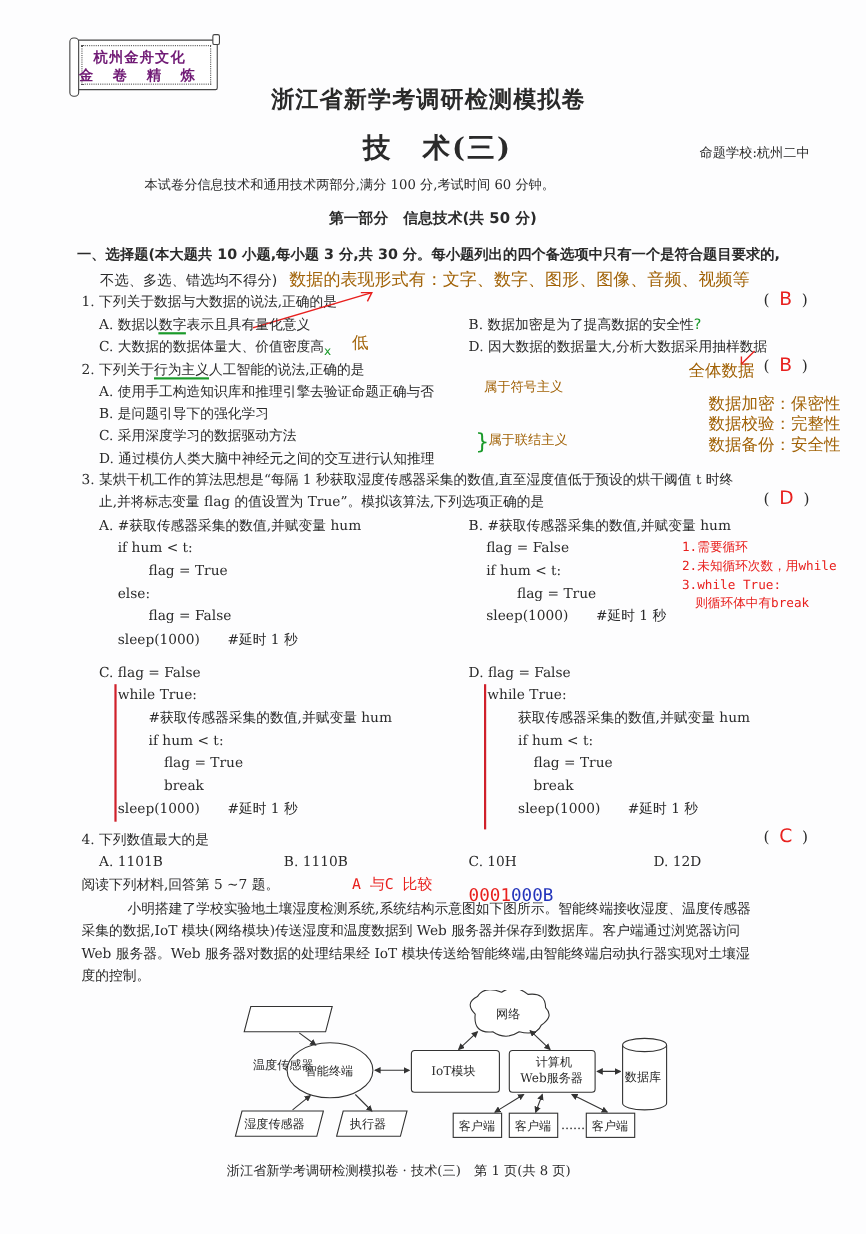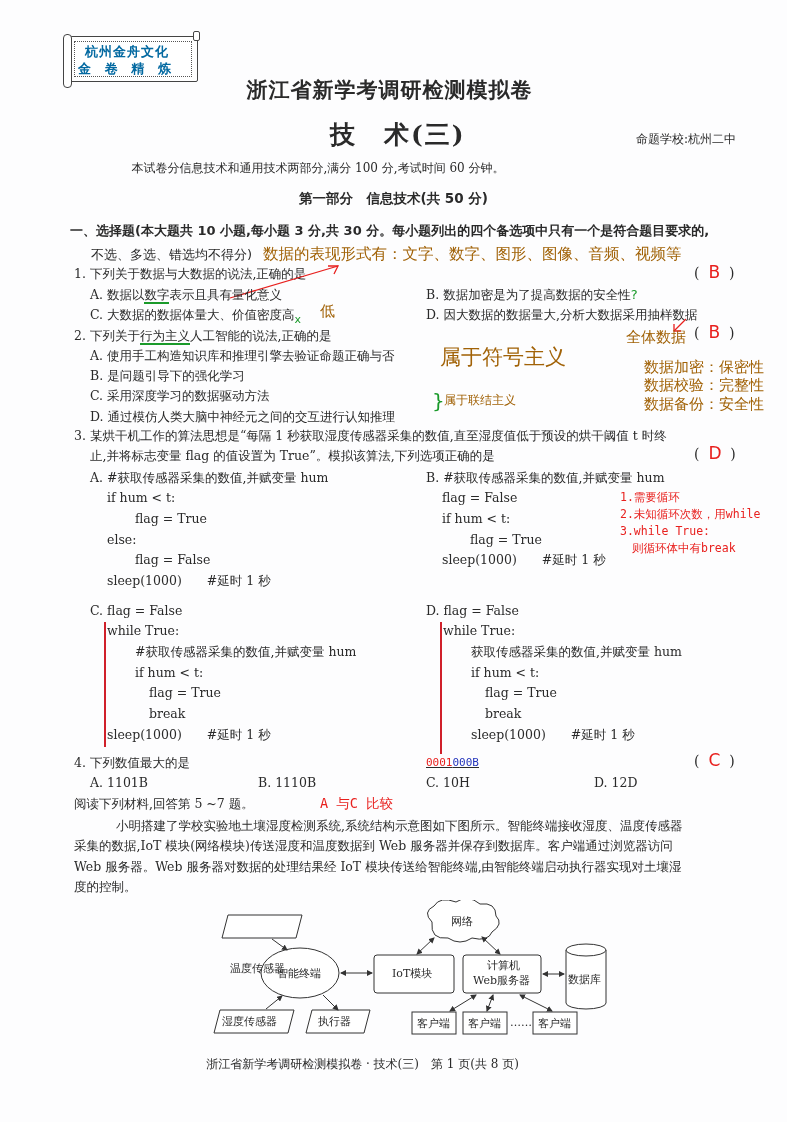--- a/index.html
+++ b/index.html
@@ -11,21 +11,21 @@
   .red { color:#e8201e; }
   .red-ann { color:#a16207; font-family:"DejaVu Sans","Liberation Sans",sans-serif; font-size:14.5px; }
   .green { color:#1a9a2a; }
   .blue { color:#2233bb; }
 
   
   .logo { left:68px; top:36px; width:128px; height:44px; border:1px solid #444; border-radius:2px; background:#fff; }
   .logo-inner { position:absolute; left:5px; top:4px; right:5px; bottom:4px; border:1px dotted #555; }
   .logo-roll-l { position:absolute; left:-6px; top:-3px; width:7px; height:52px; border:1px solid #444; border-radius:4px; background:#fff; }
   .logo-roll-r { position:absolute; right:-3px; top:-6px; width:5px; height:8px; border:1px solid #444; border-radius:2px; background:#fff; }
-  .logo-line { position:absolute; left:0; right:12px; text-align:center; font-size:13px; font-weight:bold; color:#0369a1; letter-spacing:1px; font-family:Liberation Sans, sans-serif; }
+  .logo-line { position:absolute; left:0; right:12px; text-align:center; font-size:13px; font-weight:bold; color:#701a75; letter-spacing:1px; font-family:Liberation Mono, monospace; }
 
   .title { left:0; width:779px; text-align:center; top:76px; font-size:21px; font-weight:bold; font-family:"DejaVu Sans","Liberation Sans",sans-serif; letter-spacing:1px; }
   .subtitle { left:330px; top:118px; font-size:25px; font-weight:bold; letter-spacing:2px; }
   .school { left:620px; top:131px; font-size:12px;margin-left:16px; }
   .intro { left:0; width:636px; text-align:center; top:160px; font-size:12px; }
   .part { left:0; width:787px; text-align:center; top:190px; font-size:13.5px; font-weight:bold; font-family:"DejaVu Sans","Liberation Sans",sans-serif; }
 
   .sec { left:70px; top:222px; font-size:13px; font-weight:bold; font-family:"DejaVu Sans","Liberation Sans",sans-serif; }
   .sec2 { left:91px; top:246px; font-size:13px; font-weight:normal; font-family:"DejaVu Sans","Liberation Sans",sans-serif; }
 
@@ -74,21 +74,21 @@
 <div class="abs q" style="left:426px;top:307px;">D. 因大数据的数据量大,分析大数据采用抽样数据</div>
 
 <div class="abs q" style="left:74px;top:328px;"><span>2. 下列关于</span><span class="u-green">行为主义</span><span>人工智能的说法,正确的是</span></div>
 <svg class="abs" style="left:670px;top:318px;" width="20" height="16">
   <line x1="16" y1="1" x2="4" y2="13" stroke="#e8201e" stroke-width="1.3"></line>
   <polyline points="4,6 4,13 11,13" fill="none" stroke="#e8201e" stroke-width="1.3"></polyline>
 </svg>
 <div class="abs red-ann" style="left:626px;top:328px;font-size:15px;">全体数据</div>
 <div class="abs paren" style="left:694px;top:322px;">(&nbsp;&nbsp;<span class="ans">B</span>&nbsp;&nbsp;)</div>
 <div class="abs q" style="left:90px;top:348px;">A. 使用手工构造知识库和推理引擎去验证命题正确与否</div>
-<div class="abs red-ann" style="left:440px;top:343px;font-size:21px;">属于符号主义</div>
+<div class="abs red-ann" style="left:440px;top:343px;font-size:12px;">属于符号主义</div>
 <div class="abs q" style="left:90px;top:368px;">B. 是问题引导下的强化学习</div>
 <div class="abs q" style="left:90px;top:388px;">C. 采用深度学习的数据驱动方法</div>
 <div class="abs q" style="left:90px;top:409px;">D. 通过模仿人类大脑中神经元之间的交互进行认知推理</div>
 <div class="abs green" style="left:432px;top:389px;font-size:20px;font-family:'DejaVu Sans',sans-serif;">}</div>
 <div class="abs red-ann" style="left:444px;top:392px;font-size:12px;">属于联结主义</div>
 <div class="abs red-ann" style="left:644px;top:358px;font-size:15px;">数据加密：保密性</div>
 <div class="abs red-ann" style="left:644px;top:376px;font-size:15px;">数据校验：完整性</div>
 <div class="abs red-ann" style="left:644px;top:395px;font-size:15px;">数据备份：安全性</div>
 
 <div class="abs q" style="left:74px;top:428px;">3. 某烘干机工作的算法思想是“每隔 1 秒获取湿度传感器采集的数值,直至湿度值低于预设的烘干阈值 t 时终</div>
@@ -140,21 +140,21 @@
 
 <div class="abs q" style="left:74px;top:755px;">4. 下列数值最大的是</div>
 <div class="abs paren" style="left:694px;top:750px;">(&nbsp;&nbsp;<span class="ans">C</span>&nbsp;&nbsp;)</div>
 <div class="abs q" style="left:90px;top:775px;">A. 1101B</div>
 <div class="abs q" style="left:258px;top:775px;">B. 1110B</div>
 <div class="abs q" style="left:426px;top:775px;">C. 10H</div>
 <div class="abs q" style="left:594px;top:775px;">D. 12D</div>
 
 <div class="abs q" style="left:74px;top:796px;">阅读下列材料,回答第 5 ~7 题。</div>
 <div class="abs red" style="left:320px;top:795px;font-size:13.5px;font-family:'DejaVu Sans Mono',monospace;">A 与C 比较</div>
-<div class="abs mono" style="left:426px;top:756px;font-size:11px;text-decoration:underline;"><span class="red">0001</span><span class="blue">000B</span></div>
+<div class="abs mono" style="left:426px;top:804px;font-size:16px;"><span class="red">0001</span><span class="blue">000B</span></div>
 <div class="abs q" style="left:116px;top:818px;">小明搭建了学校实验地土壤湿度检测系统,系统结构示意图如下图所示。智能终端接收湿度、温度传感器</div>
 <div class="abs q" style="left:74px;top:838px;">采集的数据,IoT 模块(网络模块)传送湿度和温度数据到 Web 服务器并保存到数据库。客户端通过浏览器访问</div>
 <div class="abs q" style="left:74px;top:859px;">Web 服务器。Web 服务器对数据的处理结果经 IoT 模块传送给智能终端,由智能终端启动执行器实现对土壤湿</div>
 <div class="abs q" style="left:74px;top:879px;">度的控制。</div>
 
 <div class="abs diagram">
   <svg width="400" height="145" style="position:absolute;left:0;top:0;">
     <defs>
       <marker id="ah" markerWidth="6" markerHeight="6" refX="5" refY="3" orient="auto">
         <path d="M0,0 L6,3 L0,6 z" fill="#333"></path>

